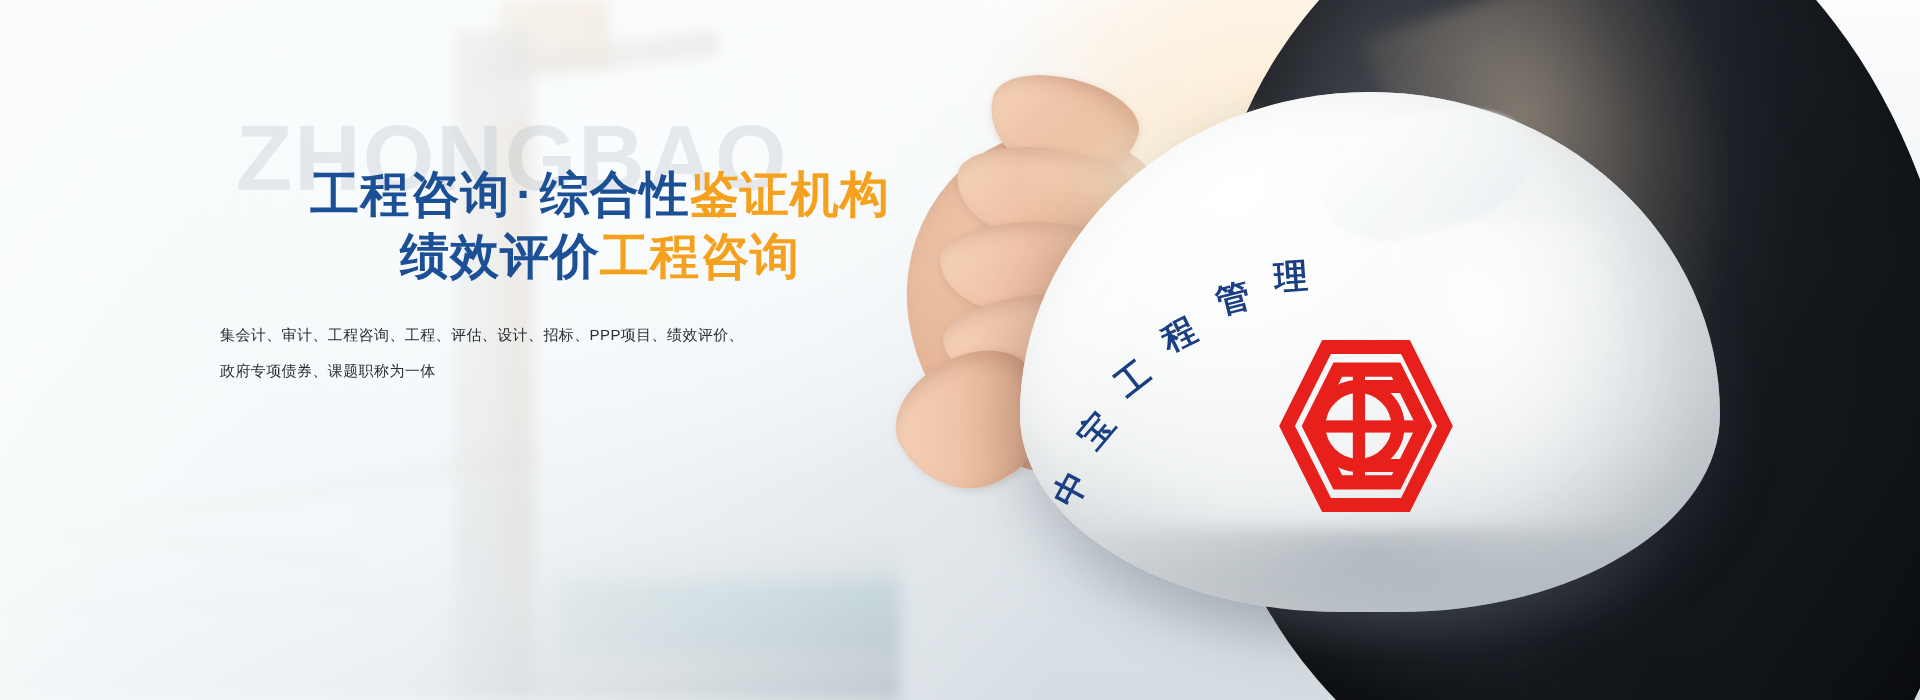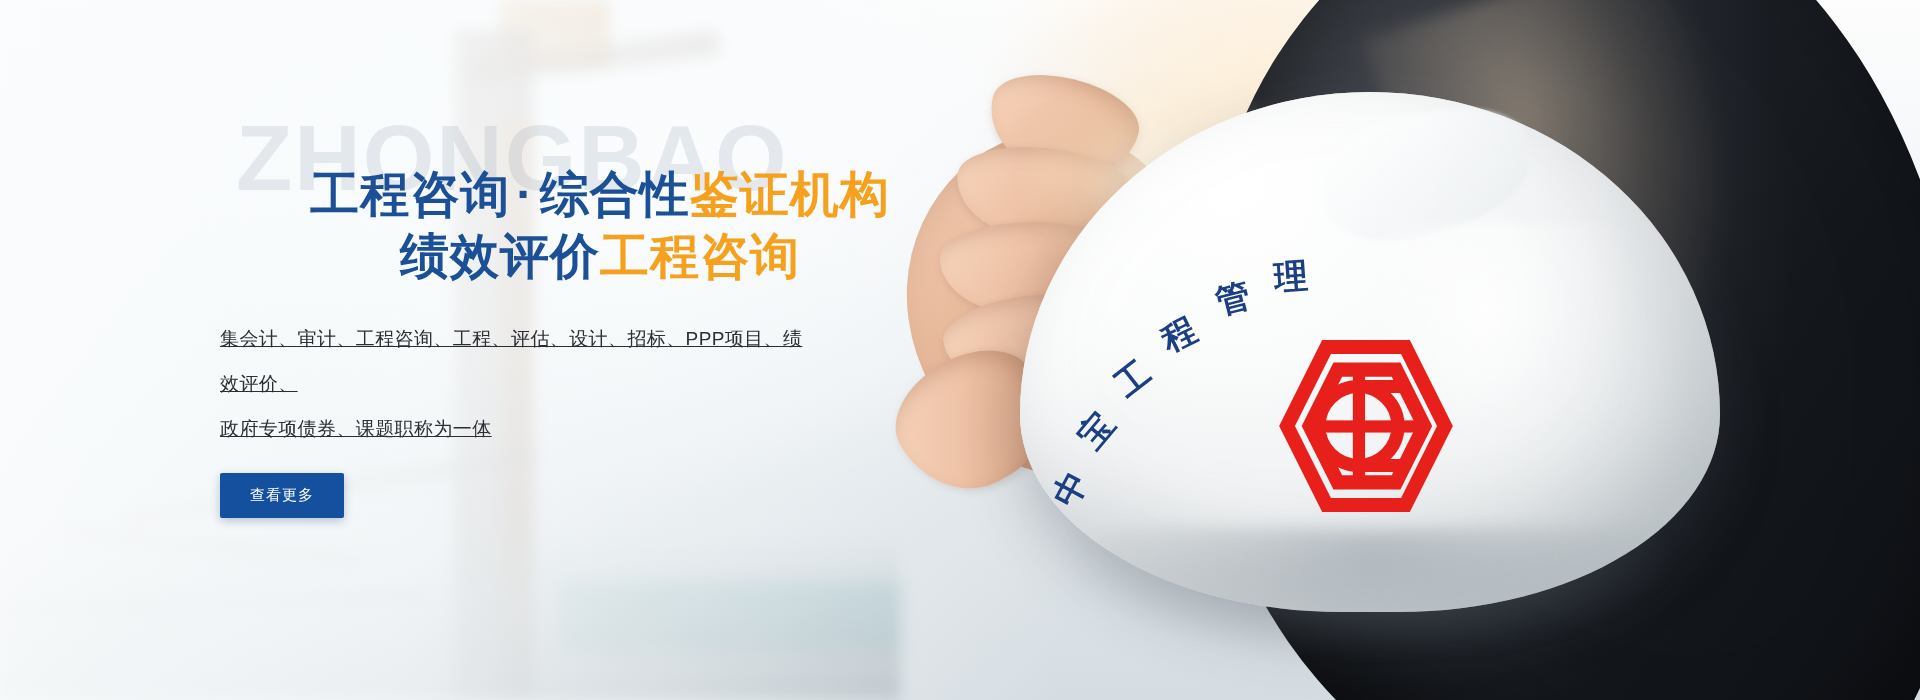--- a/index.html
+++ b/index.html
@@ -214,26 +214,25 @@
     letter-spacing:1px;
     color:#1b4f96;
     white-space:nowrap;
     text-align:center;
   }
   .headline .hl-orange { color:#f5a11e; }
   .headline .dot { padding:0 6px; }
 
   .desc {
     margin-top:30px;
-    font-size:19px;
+    font-size:15px;
     color:#2b2f34;
     line-height:2.35;
     letter-spacing:.4px;
     max-width:600px;
-    text-decoration:underline;
   }
   .desc .l2 { display:block; }
 
   .cta {
     display:inline-block;
     margin-top:22px;
     padding:13px 30px;
     background:#15509e;
     color:#ffffff;
     font-size:15px;
@@ -326,16 +325,15 @@
       <div>
         <span>绩效评价</span><span class="hl-orange">工程咨询</span>
       </div>
     </h1>
 
     <p class="desc">
       <span class="l1">集会计、审计、工程咨询、工程、评估、设计、招标、PPP项目、绩效评价、</span>
       <span class="l2">政府专项债券、课题职称为一体</span>
     </p>
 
-    <button class="cta">查看更多</button>
   </div>
 
 </div>
 
 </body></html>

